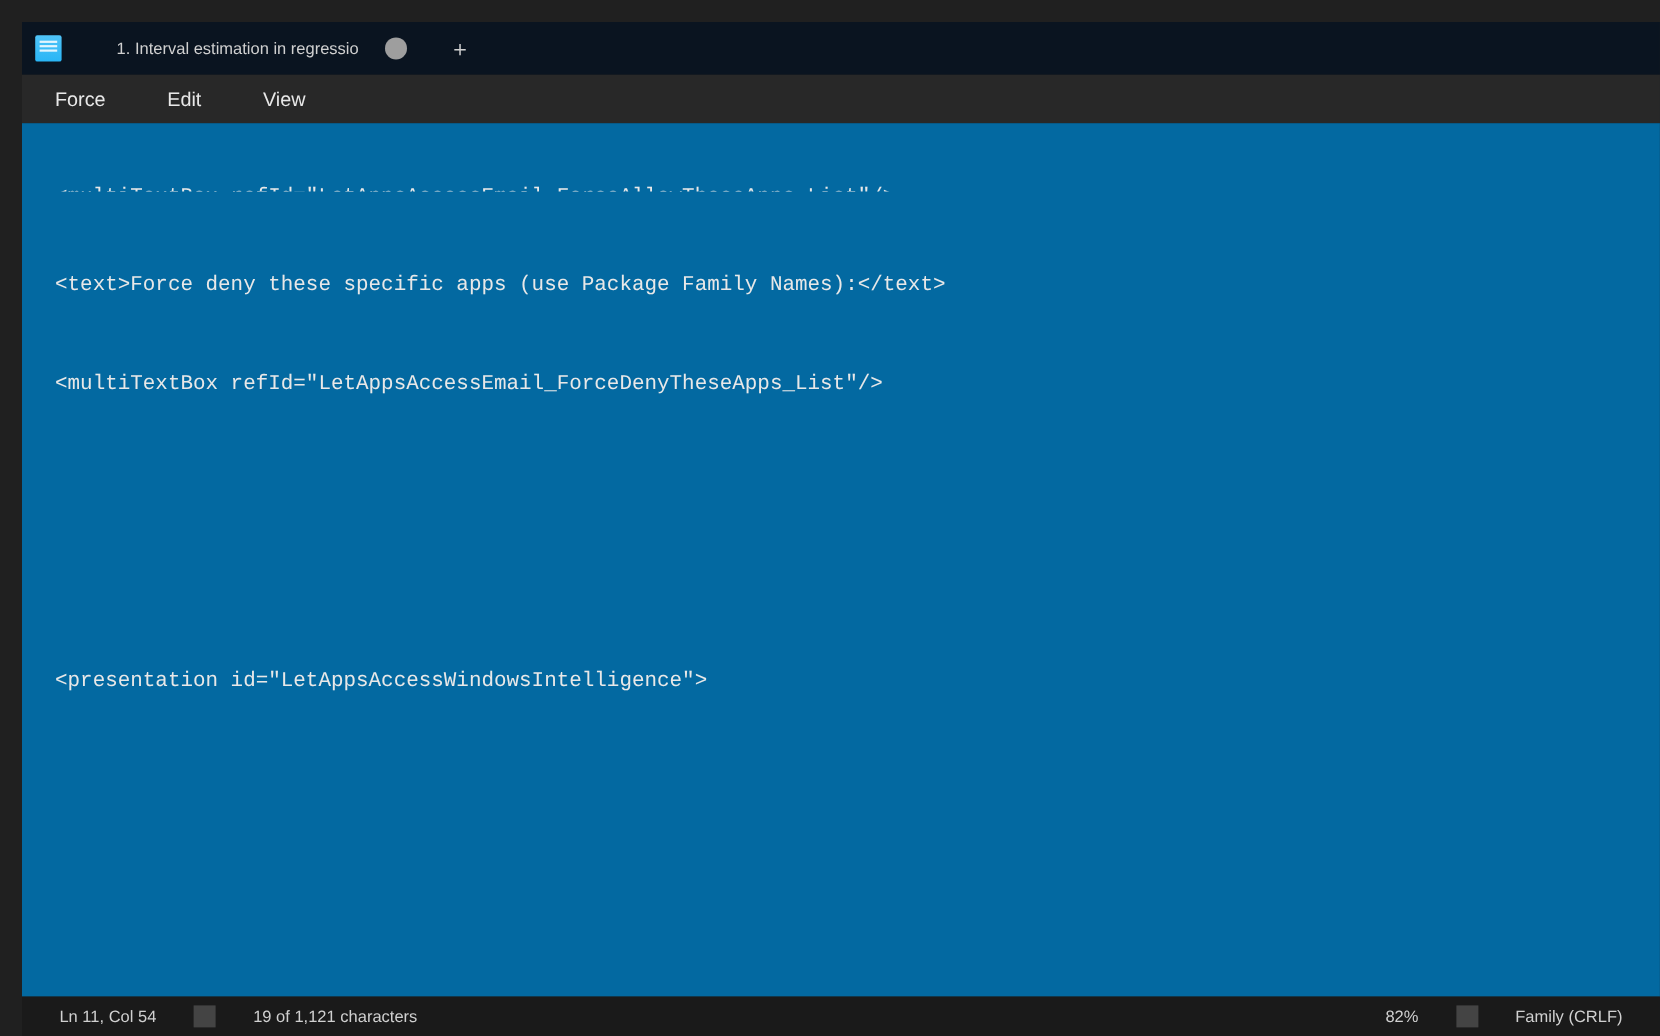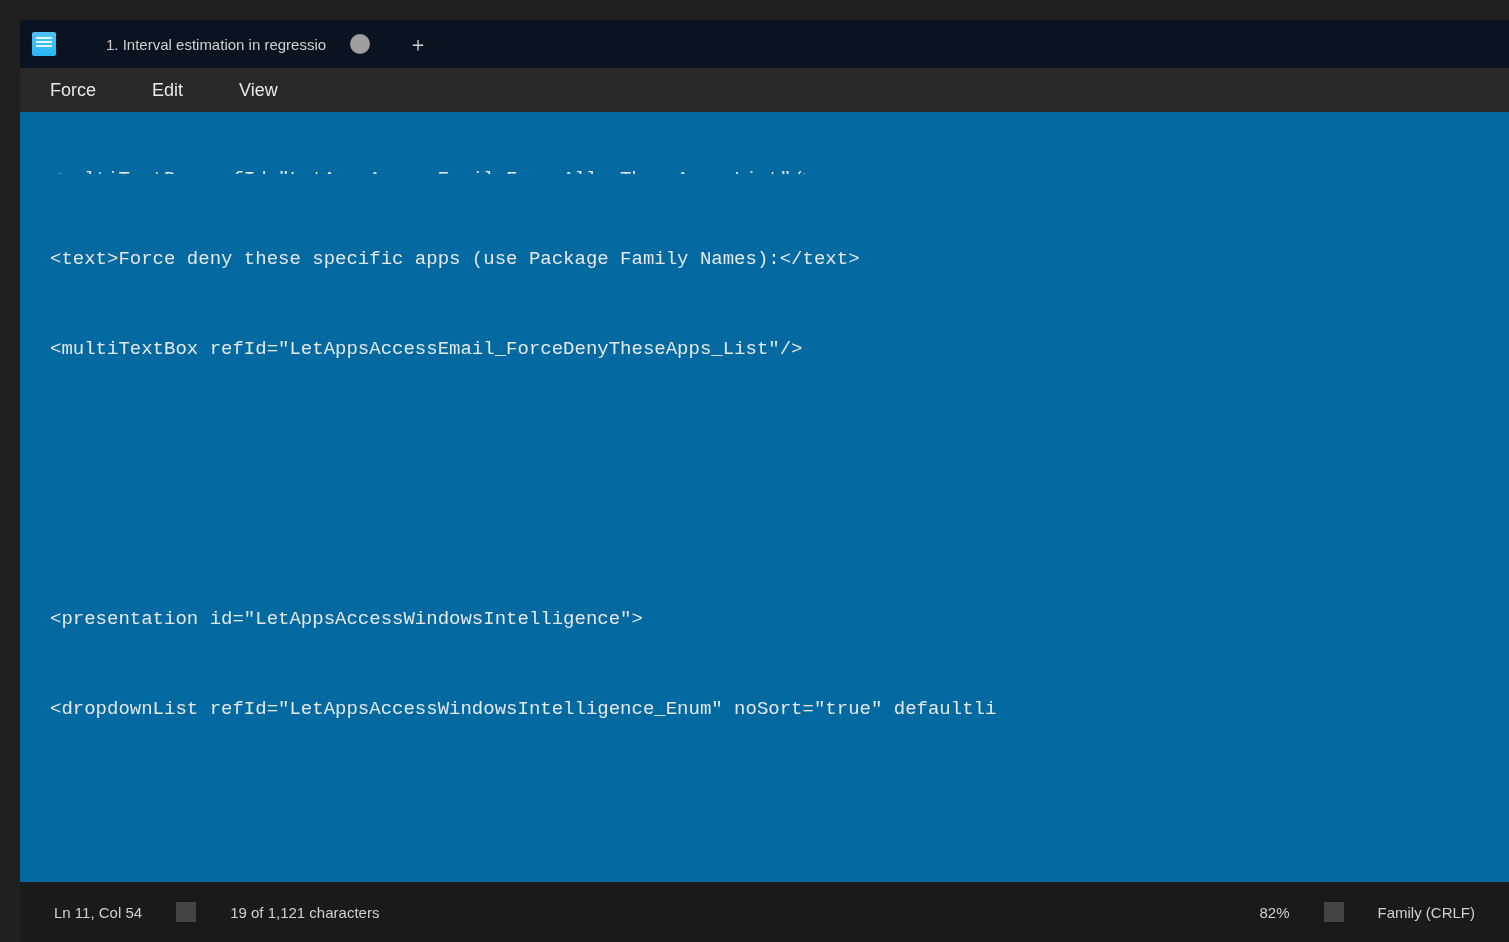--- a/index.html
+++ b/index.html
@@ -89,21 +89,21 @@
     font-size: 19px;
     line-height: 30px;
     color: #e8e8e8;
     padding: 0 20px;
     white-space: pre;
     overflow: hidden;
   }
   .editor-line { display: block; height: 30px; }
   .cutoff { margin-top: -18px; overflow: hidden; height: 12px; }
   .statusbar {
-    height: 60px;
+    height: 36px;
     background: #1a1a1a;
     display: flex;
     align-items: center;
     color: #d0d0d0;
     font-size: 15px;
     padding: 0 24px;
     gap: 24px;
   }
   .status-sep {
     width: 1px;
@@ -130,21 +130,20 @@
   <span>View</span>
 </div>
 
 <div class="editor">
   <span class="editor-line cutoff">&lt;multiTextBox refId="LetAppsAccessEmail_ForceAllowTheseApps_List"/&gt;</span>
   <span class="editor-line">&lt;text&gt;Force deny these specific apps (use Package Family Names):&lt;/text&gt;</span>
   <span class="editor-line">&lt;multiTextBox refId="LetAppsAccessEmail_ForceDenyTheseApps_List"/&gt;</span>
   <span class="editor-line"></span>
   <span class="editor-line"></span>
   <span class="editor-line">&lt;presentation id="LetAppsAccessWindowsIntelligence"&gt;</span>
-  <span class="editor-line">&lt;dropdownList refId="LetAppsAccessWindowsIntelligence_Enum" noSort="true" defaultli</span>
   
   
   
   
   
   
   
   
   
   

